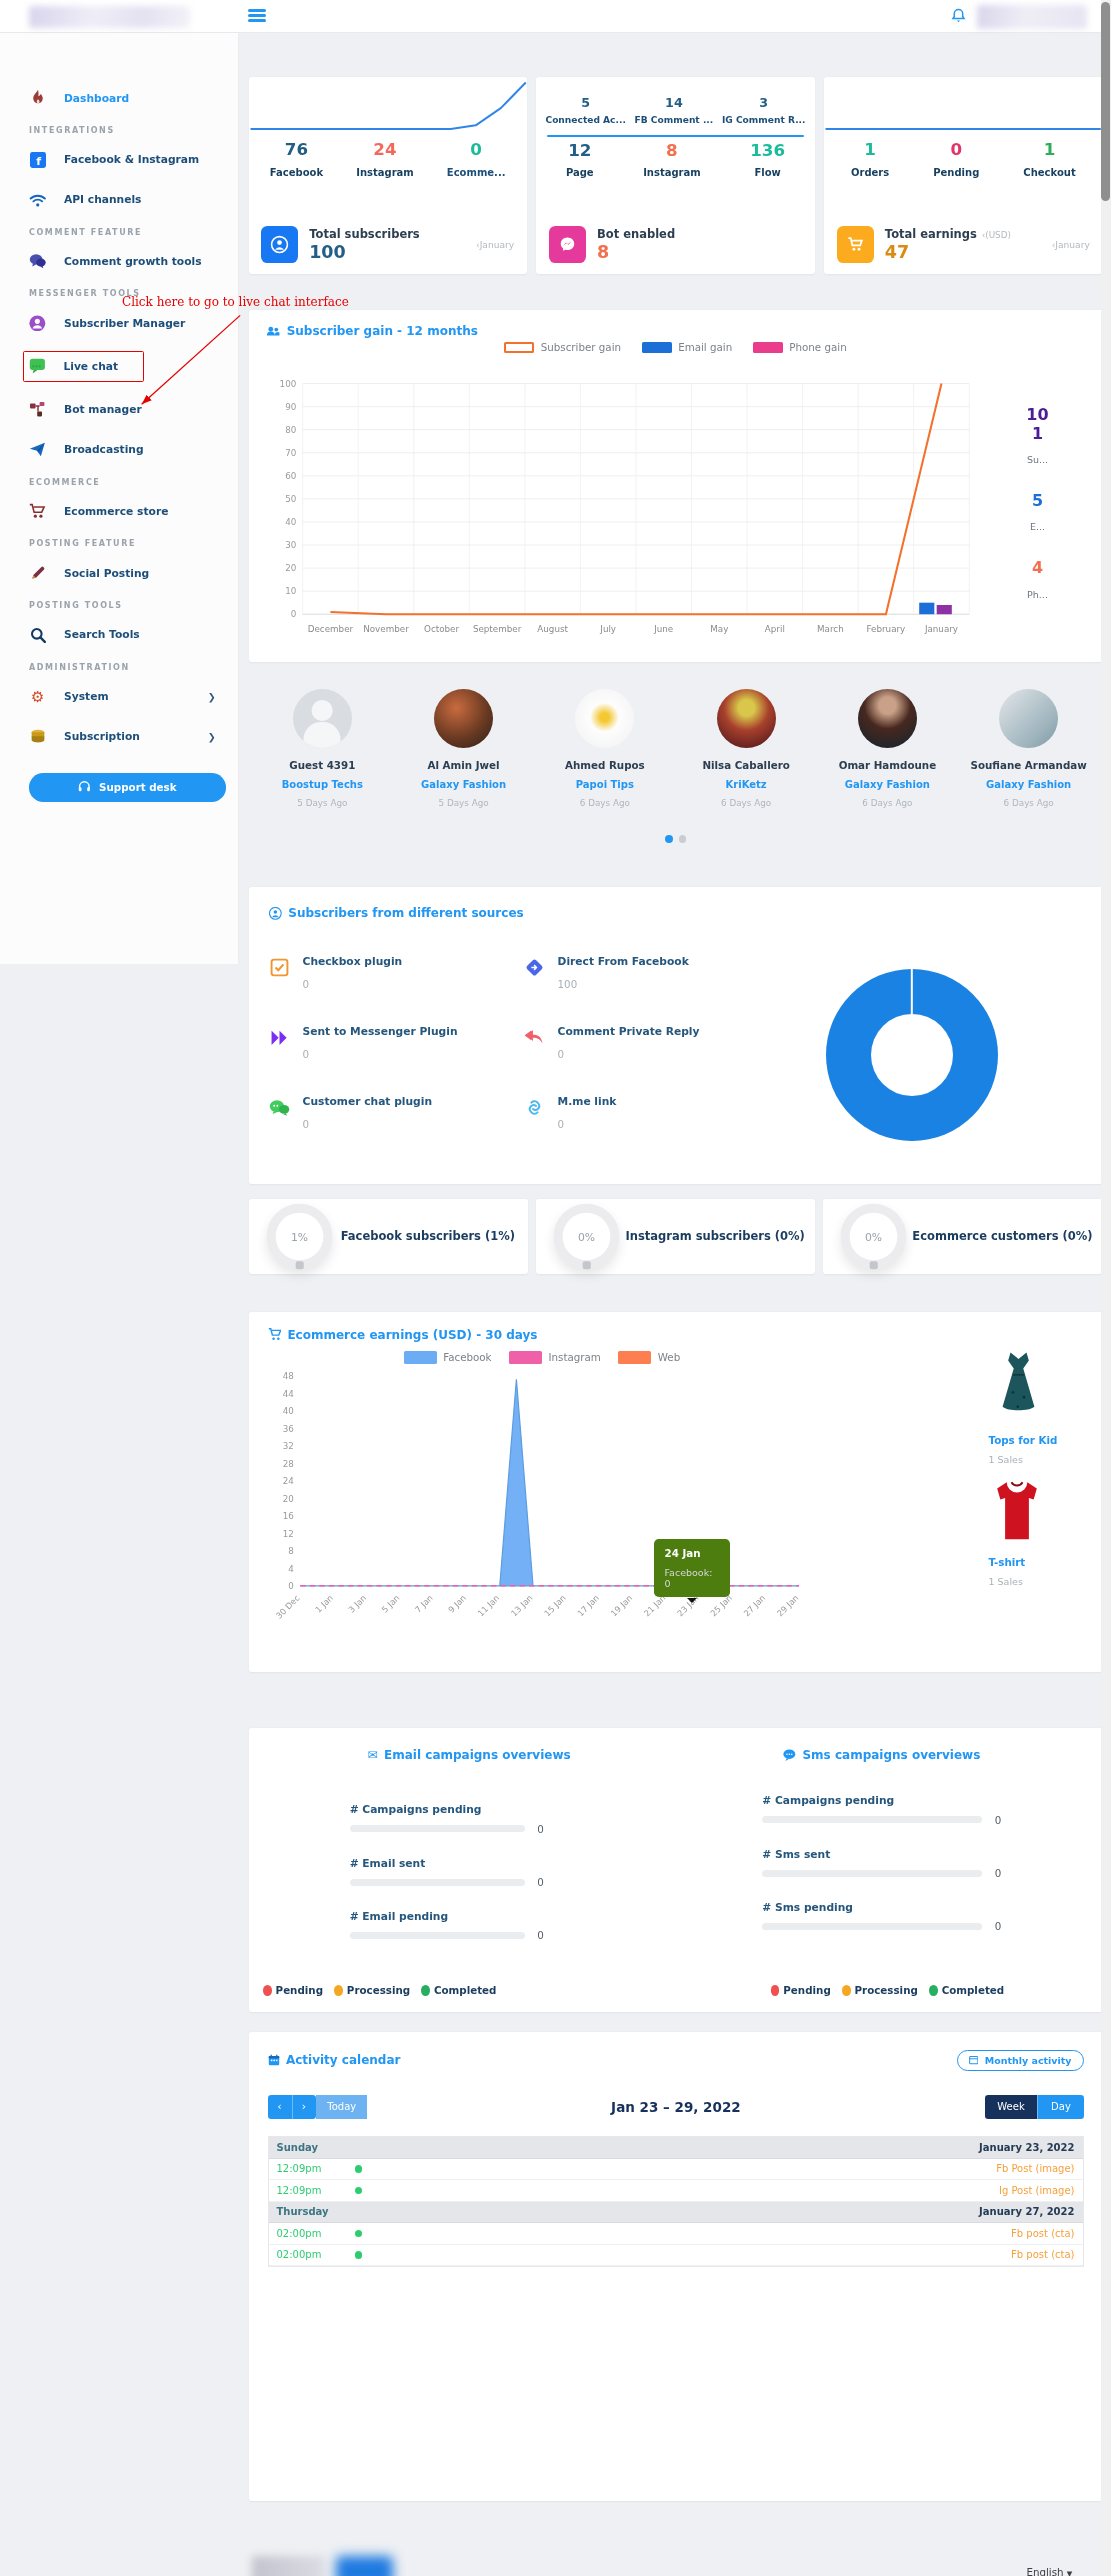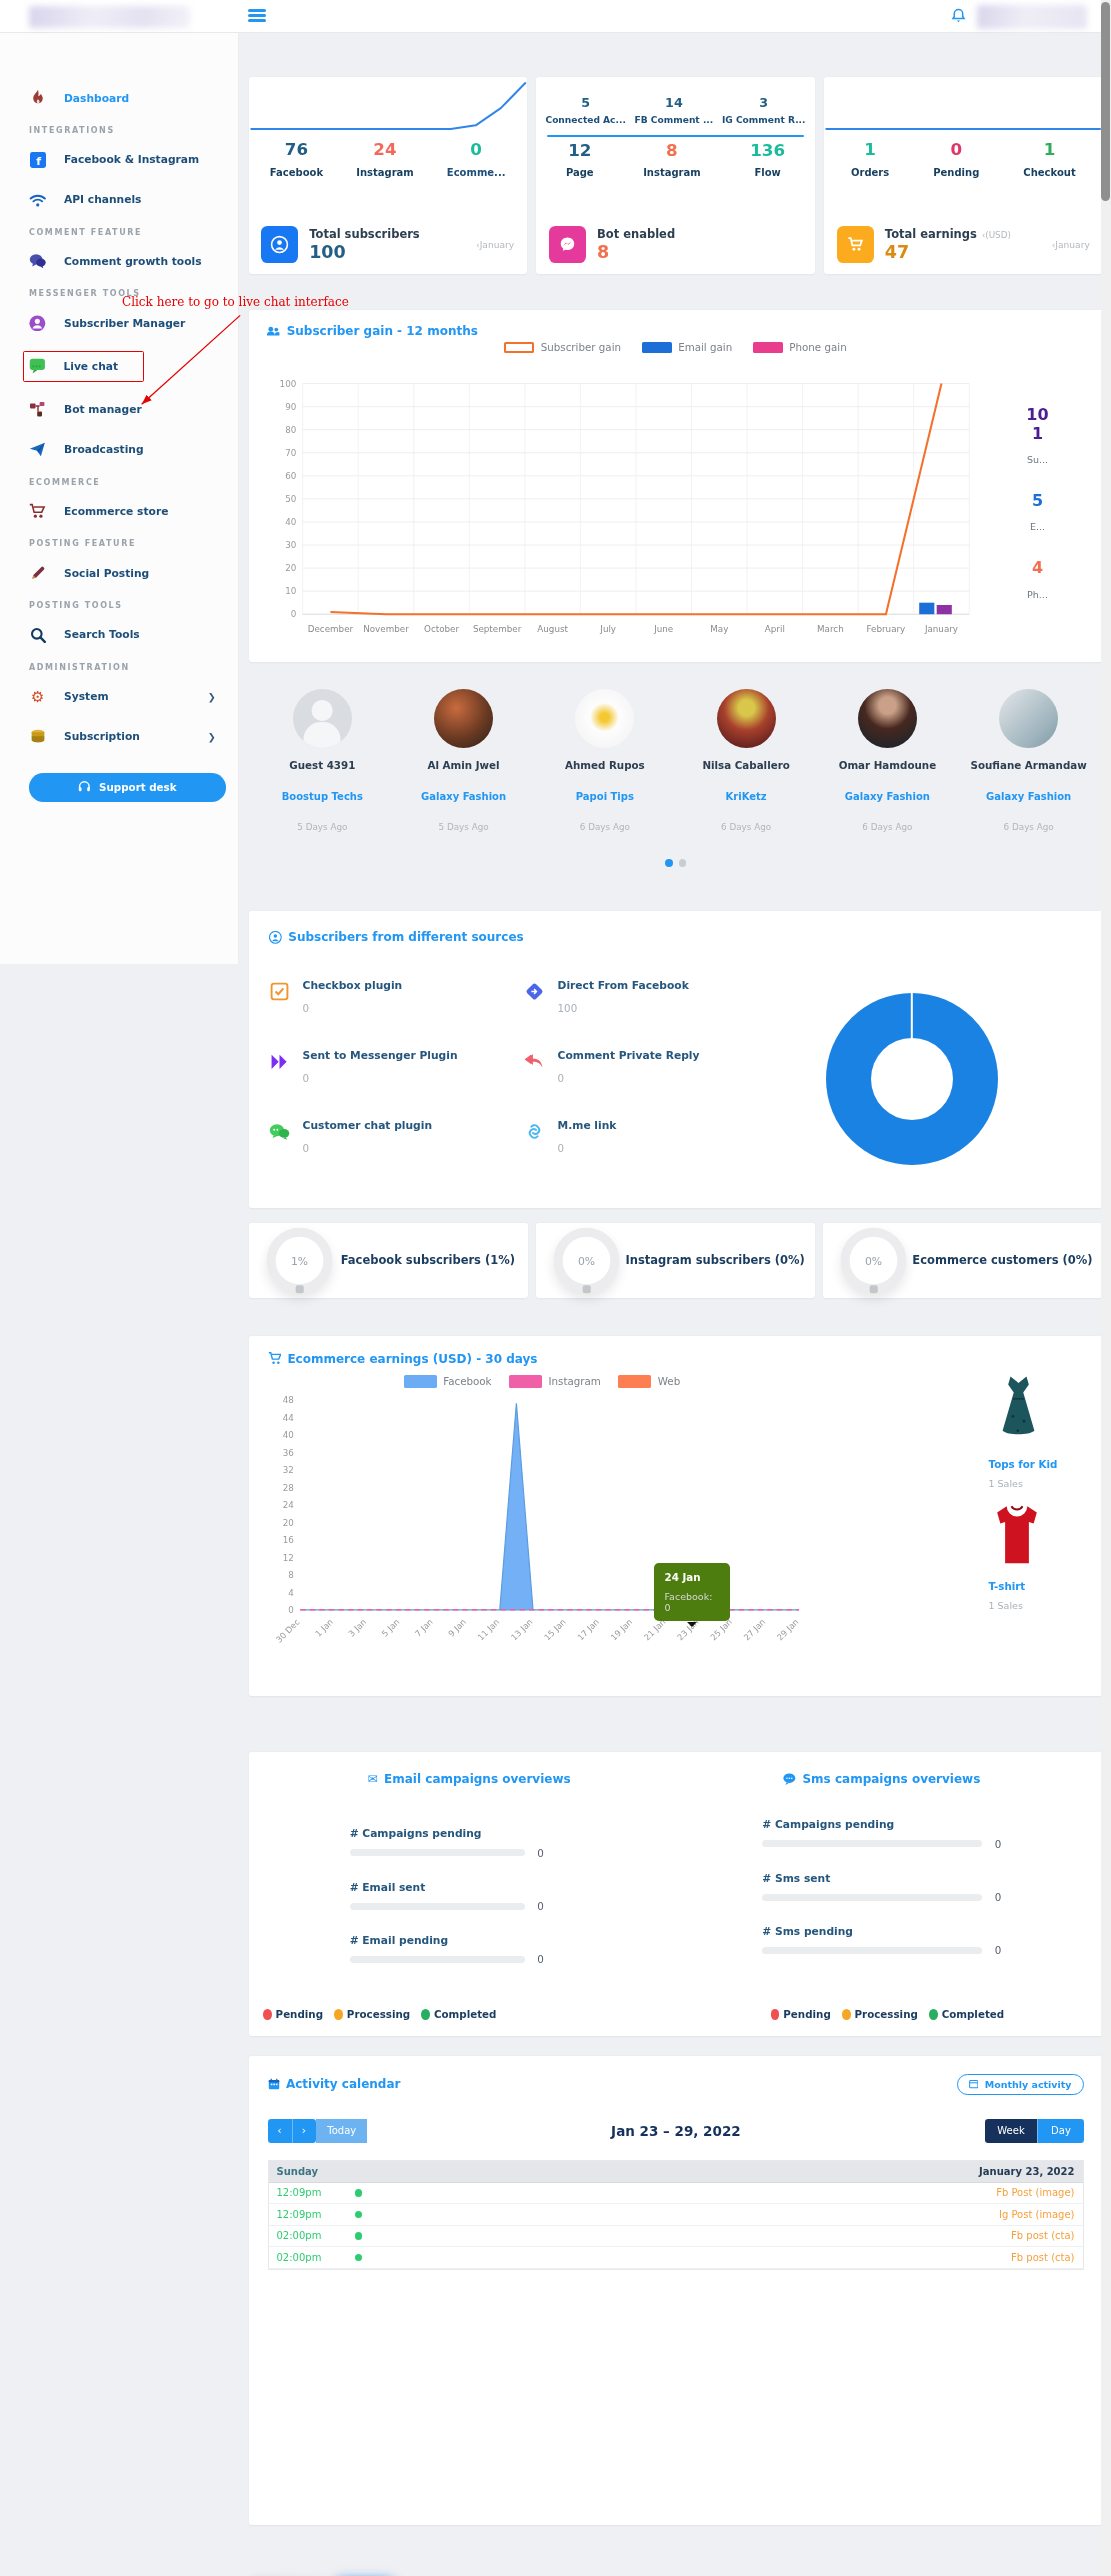--- a/index.html
+++ b/index.html
@@ -90,21 +90,21 @@
   .av-circle{width:59px;height:59px;border-radius:50%;margin:0 auto 11px auto;cursor:pointer;position:relative;overflow:hidden;background:#d9dde2;}
   .av1{background:#d9dde2;} 
   .av1::before{content:'';position:absolute;left:50%;top:11px;transform:translateX(-50%);width:20.7px;height:20.7px;border-radius:50%;background:#f4f6f8;}
   .av1::after{content:'';position:absolute;left:50%;top:33px;transform:translateX(-50%);width:37px;height:27px;border-radius:17.5px 17.5px 0 0;background:#f4f6f8;}
   .av2{background:radial-gradient(circle at 38% 32%,#c96b3f,#6b3a22 55%,#38251c 90%);}
   .av3{background:radial-gradient(circle at 50% 48%,#f4c832 10%,#fdfdfd 34%,#f0f0f2 100%);}
   .av4{background:radial-gradient(circle at 50% 32%,#d8c74a 16%,#a8402c 45%,#5e1f1f 85%);}
   .av5{background:radial-gradient(circle at 50% 28%,#caa188 16%,#47281f 45%,#20242b 85%);}
   .av6{background:linear-gradient(135deg,#e3e7ea,#9fb4bd 70%,#7d99a6);}
   .av-name{font-size:10.3px;font-weight:bold;color:#2c3e50;}
-  .av-page{font-size:10px;color:var(--blue);font-weight:600;margin:20px 0;cursor:pointer;}
+  .av-page{font-size:10px;color:var(--blue);font-weight:600;margin:8px 0;cursor:pointer;}
   .av-time{font-size:8.8px;color:#b0b6bc;}
   .dots{display:flex;justify-content:center;gap:6.4px;margin:20.7px 0 8px 0;}
   .dot-pg{width:7.2px;height:7.2px;border-radius:50%;background:#c9cdd2;cursor:pointer;}
   .dot-pg.on{background:var(--blue);width:8px;height:8px;}
 
   
   .sources-card{margin-top:44px;padding:19px 20.7px;min-height:280px;display:flex;flex-wrap:wrap;}
   .sources-card .sec-title{width:100%;}
   .src-grid{display:grid;grid-template-columns:255px 255px;grid-auto-rows:70px;margin-top:35px;}
   .src-item{display:flex;gap:12.7px;}
@@ -933,20 +933,24 @@
           <div class="cal-row event">
             <span class="t">12:09pm</span>
               <span class="dot"></span>
               <span class="title">Fb Post (image)</span>
           </div>
           <div class="cal-row event">
             <span class="t">12:09pm</span>
               <span class="dot"></span>
               <span class="title">Ig Post (image)</span>
           </div>
+          <div class="cal-row header">
+            <span class="d1">Thursday</span>
+              <span class="d2">January 27, 2022</span>
+          </div>
           <div class="cal-row event">
             <span class="t">02:00pm</span>
               <span class="dot"></span>
               <span class="title">Fb post (cta)</span>
           </div>
           <div class="cal-row event">
             <span class="t">02:00pm</span>
               <span class="dot"></span>
               <span class="title">Fb post (cta)</span>
           </div>

